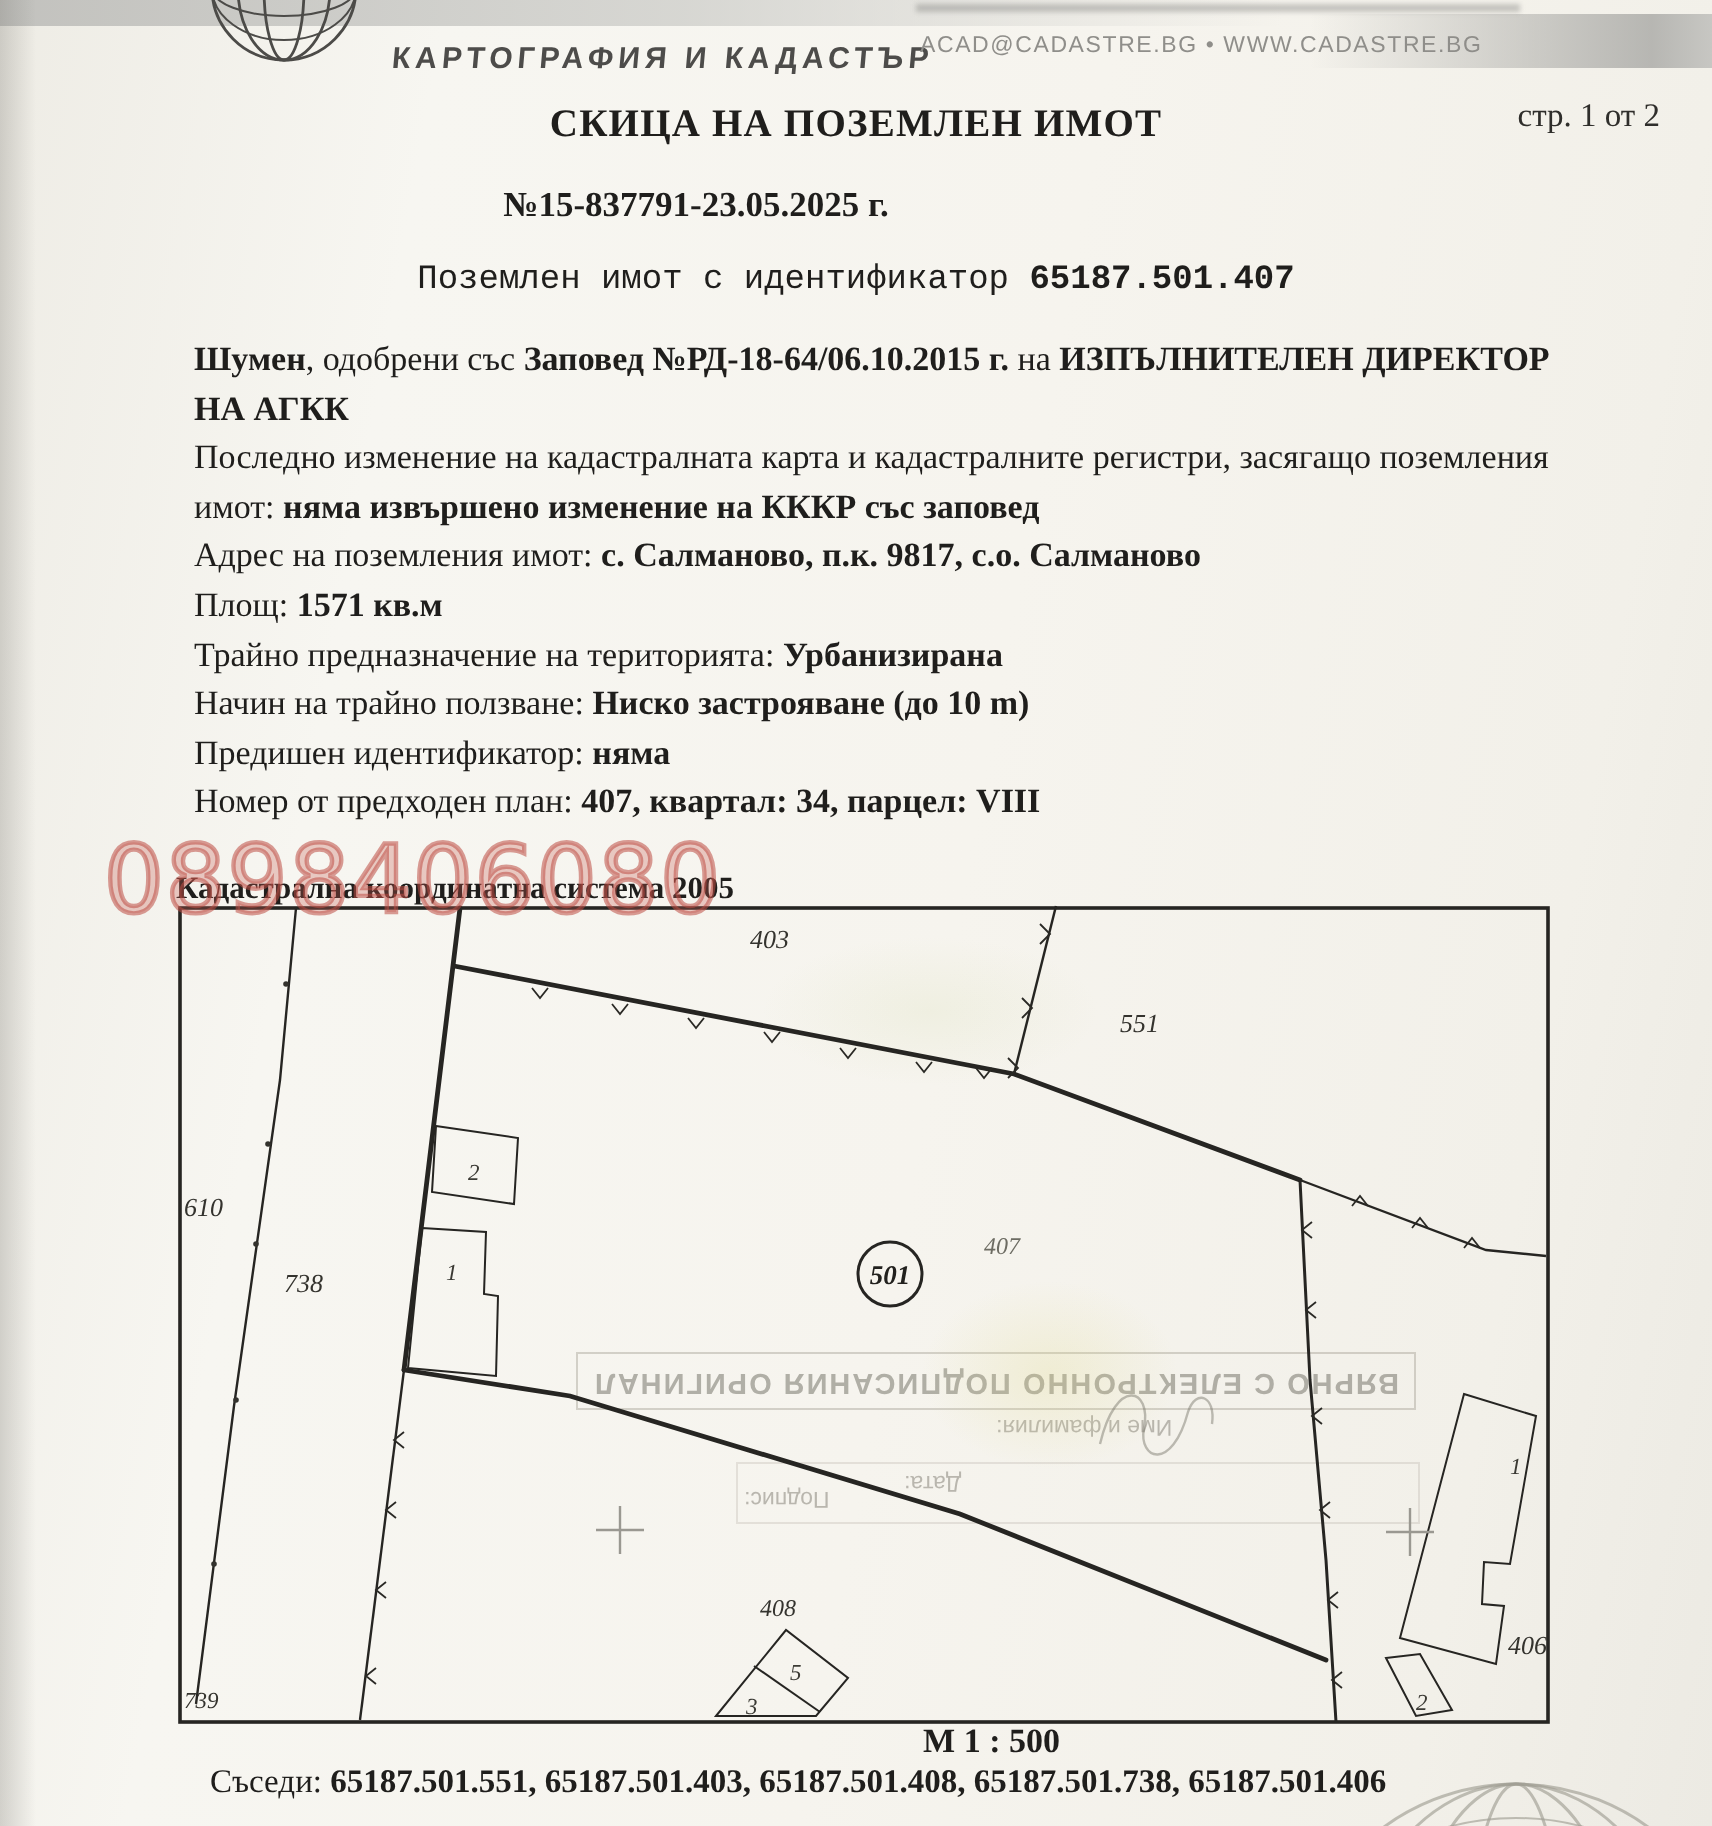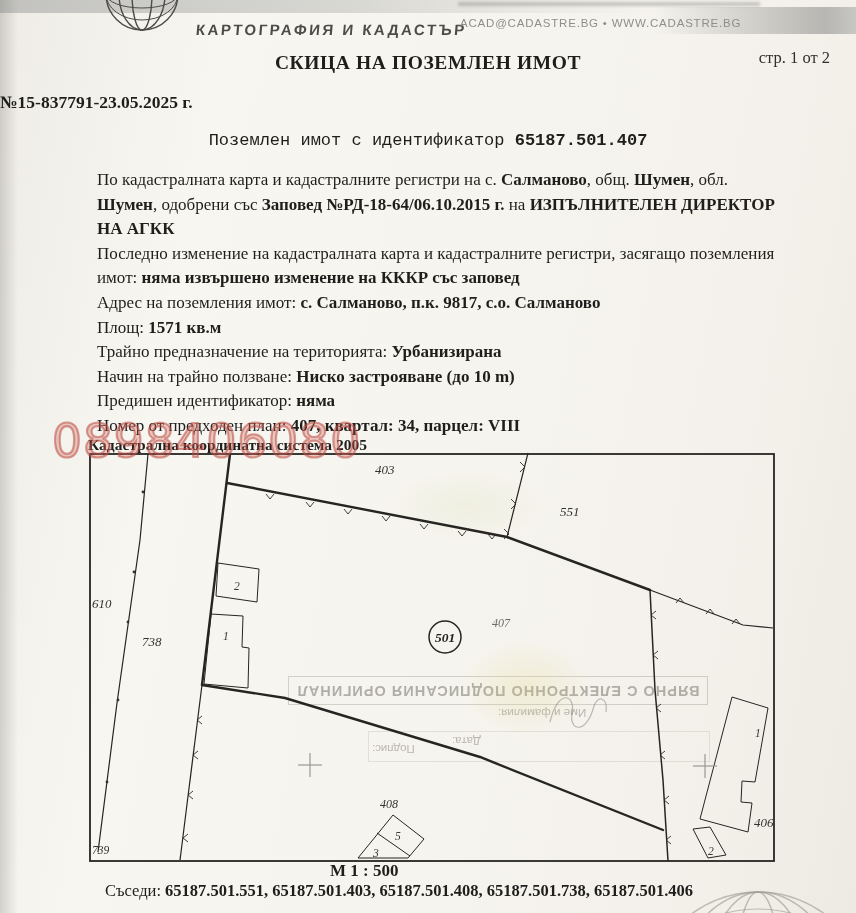--- a/index.html
+++ b/index.html
@@ -15,21 +15,21 @@
               background:linear-gradient(to right,rgba(170,170,168,0),#a3a3a0 85%,#b9b9b6);opacity:.75;}
   .edge-left{left:0;top:0;width:18px;height:913px;
              background:linear-gradient(to right,rgba(120,118,112,.28),rgba(120,118,112,0));}
   .logo-text{left:196px;top:21px;font-family:"Liberation Sans",sans-serif;font-weight:bold;
              font-size:15px;letter-spacing:2.5px;color:#4d4c4a;transform:skewX(-5deg);}
   .contact-smudge{left:458px;top:2px;width:302px;height:4px;background:rgba(125,125,122,.4);filter:blur(1.4px);}
   .contact{left:460px;top:17px;font-family:"Liberation Sans",sans-serif;font-size:11.5px;
            letter-spacing:.8px;color:#8f8e8a;}
   .page-ind{left:690px;top:48px;width:140px;text-align:right;font-size:16.5px;color:#2f2e2b;}
   .title{left:0;top:52px;width:856px;text-align:center;font-weight:bold;font-size:19.5px;letter-spacing:.6px;}
-  .docnum{left:0;top:92px;width:696px;text-align:left;font-weight:bold;font-size:17.5px;}
+  .docnum{left:0;top:92px;width:696px;text-align:center;font-weight:bold;font-size:17.5px;}
   .subtitle{left:0;top:131px;width:856px;text-align:center;font-size:17px;font-family:Liberation Mono, monospace;}
   
   .doc-body{left:97px;top:168px;width:712px;font-size:17px;}
   .docline{height:24.6px;line-height:24.6px;white-space:nowrap;}
   .coordsys{left:88px;top:436px;font-size:15.5px;font-weight:bold;}
   
   .wmark{left:52px;top:413px;font-family:"DejaVu Sans",sans-serif;font-weight:normal;font-size:47px;
          letter-spacing:1px;color:rgba(198,92,84,.30);-webkit-text-stroke:2.2px rgba(190,76,68,.55);z-index:9;}
   
   .stamp{color:rgba(130,128,118,.6);transform:rotate(180deg);font-family:"Liberation Sans",sans-serif;}
@@ -45,21 +45,21 @@
   .map-svg{left:80px;top:450px;z-index:5;}
   .mline{stroke:#262522;fill:none;}
   .mthick{stroke-width:2.4;stroke-linecap:round;}
   .mthin{stroke-width:1.2;}
   .mtick{stroke:#2a2925;stroke-width:.9;fill:none;}
   .mlbl{font:italic 13px "Liberation Serif",serif;fill:#34332e;}
   .mlbl-sm{font:italic 11.5px "Liberation Serif",serif;fill:#3b3a34;}
   .mgray{fill:#6d6c63;}
   .m501{font:bold italic 13.5px "Liberation Serif",serif;fill:#22211e;}
   .cross{stroke:#9a9891;stroke-width:1.2;}
-  .scale-lbl{left:330px;top:861px;width:200px;text-align:left;font-weight:bold;font-size:17px;}
+  .scale-lbl{left:330px;top:861px;width:200px;text-align:right;font-weight:bold;font-size:17px;}
   .neighbors{left:105px;top:881px;font-size:16.5px;white-space:nowrap;z-index:6;}
   .globe-bottom{left:600px;top:874px;z-index:2;}
 </style>
 </head>
 <body>
 
 <div class="abs band-top"></div>
 <div class="abs band-right"></div>
 <div class="abs edge-left"></div>
 
@@ -75,21 +75,20 @@
 <div class="abs logo-text">КАРТОГРАФИЯ И КАДАСТЪР</div>
 <div class="abs contact-smudge"></div>
 <div class="abs contact">ACAD@CADASTRE.BG • WWW.CADASTRE.BG</div>
 <div class="abs page-ind">стр. 1 от 2</div>
 
 <div class="abs title">СКИЦА НА ПОЗЕМЛЕН ИМОТ</div>
 <div class="abs docnum">№15-837791-23.05.2025 г.</div>
 <div class="abs subtitle"><span>Поземлен имот с идентификатор </span><span class="b">65187.501.407</span></div>
 
 <div class="abs doc-body">
-  <div class="docline"><span>По кадастралната карта и кадастралните регистри на с. </span><span class="b">Салманово</span><span>, общ. </span><span class="b">Шумен</span><span>, обл.</span></div>
   <div class="docline"><span class="b">Шумен</span><span>, одобрени със </span><span class="b">Заповед №РД-18-64/06.10.2015 г.</span><span> на </span><span class="b">ИЗПЪЛНИТЕЛЕН ДИРЕКТОР</span></div>
   <div class="docline"><span class="b">НА АГКК</span></div>
   <div class="docline"><span>Последно изменение на кадастралната карта и кадастралните регистри, засягащо поземления</span></div>
   <div class="docline"><span>имот: </span><span class="b">няма извършено изменение на КККР със заповед</span></div>
   <div class="docline"><span>Адрес на поземления имот: </span><span class="b">с. Салманово, п.к. 9817, с.о. Салманово</span></div>
   <div class="docline"><span>Площ: </span><span class="b">1571 кв.м</span></div>
   <div class="docline"><span>Трайно предназначение на територията: </span><span class="b">Урбанизирана</span></div>
   <div class="docline"><span>Начин на трайно ползване: </span><span class="b">Ниско застрояване (до 10 m)</span></div>
   <div class="docline"><span>Предишен идентификатор: </span><span class="b">няма</span></div>
   <div class="docline"><span>Номер от предходен план: </span><span class="b">407, квартал: 34, парцел: VIII</span></div>

